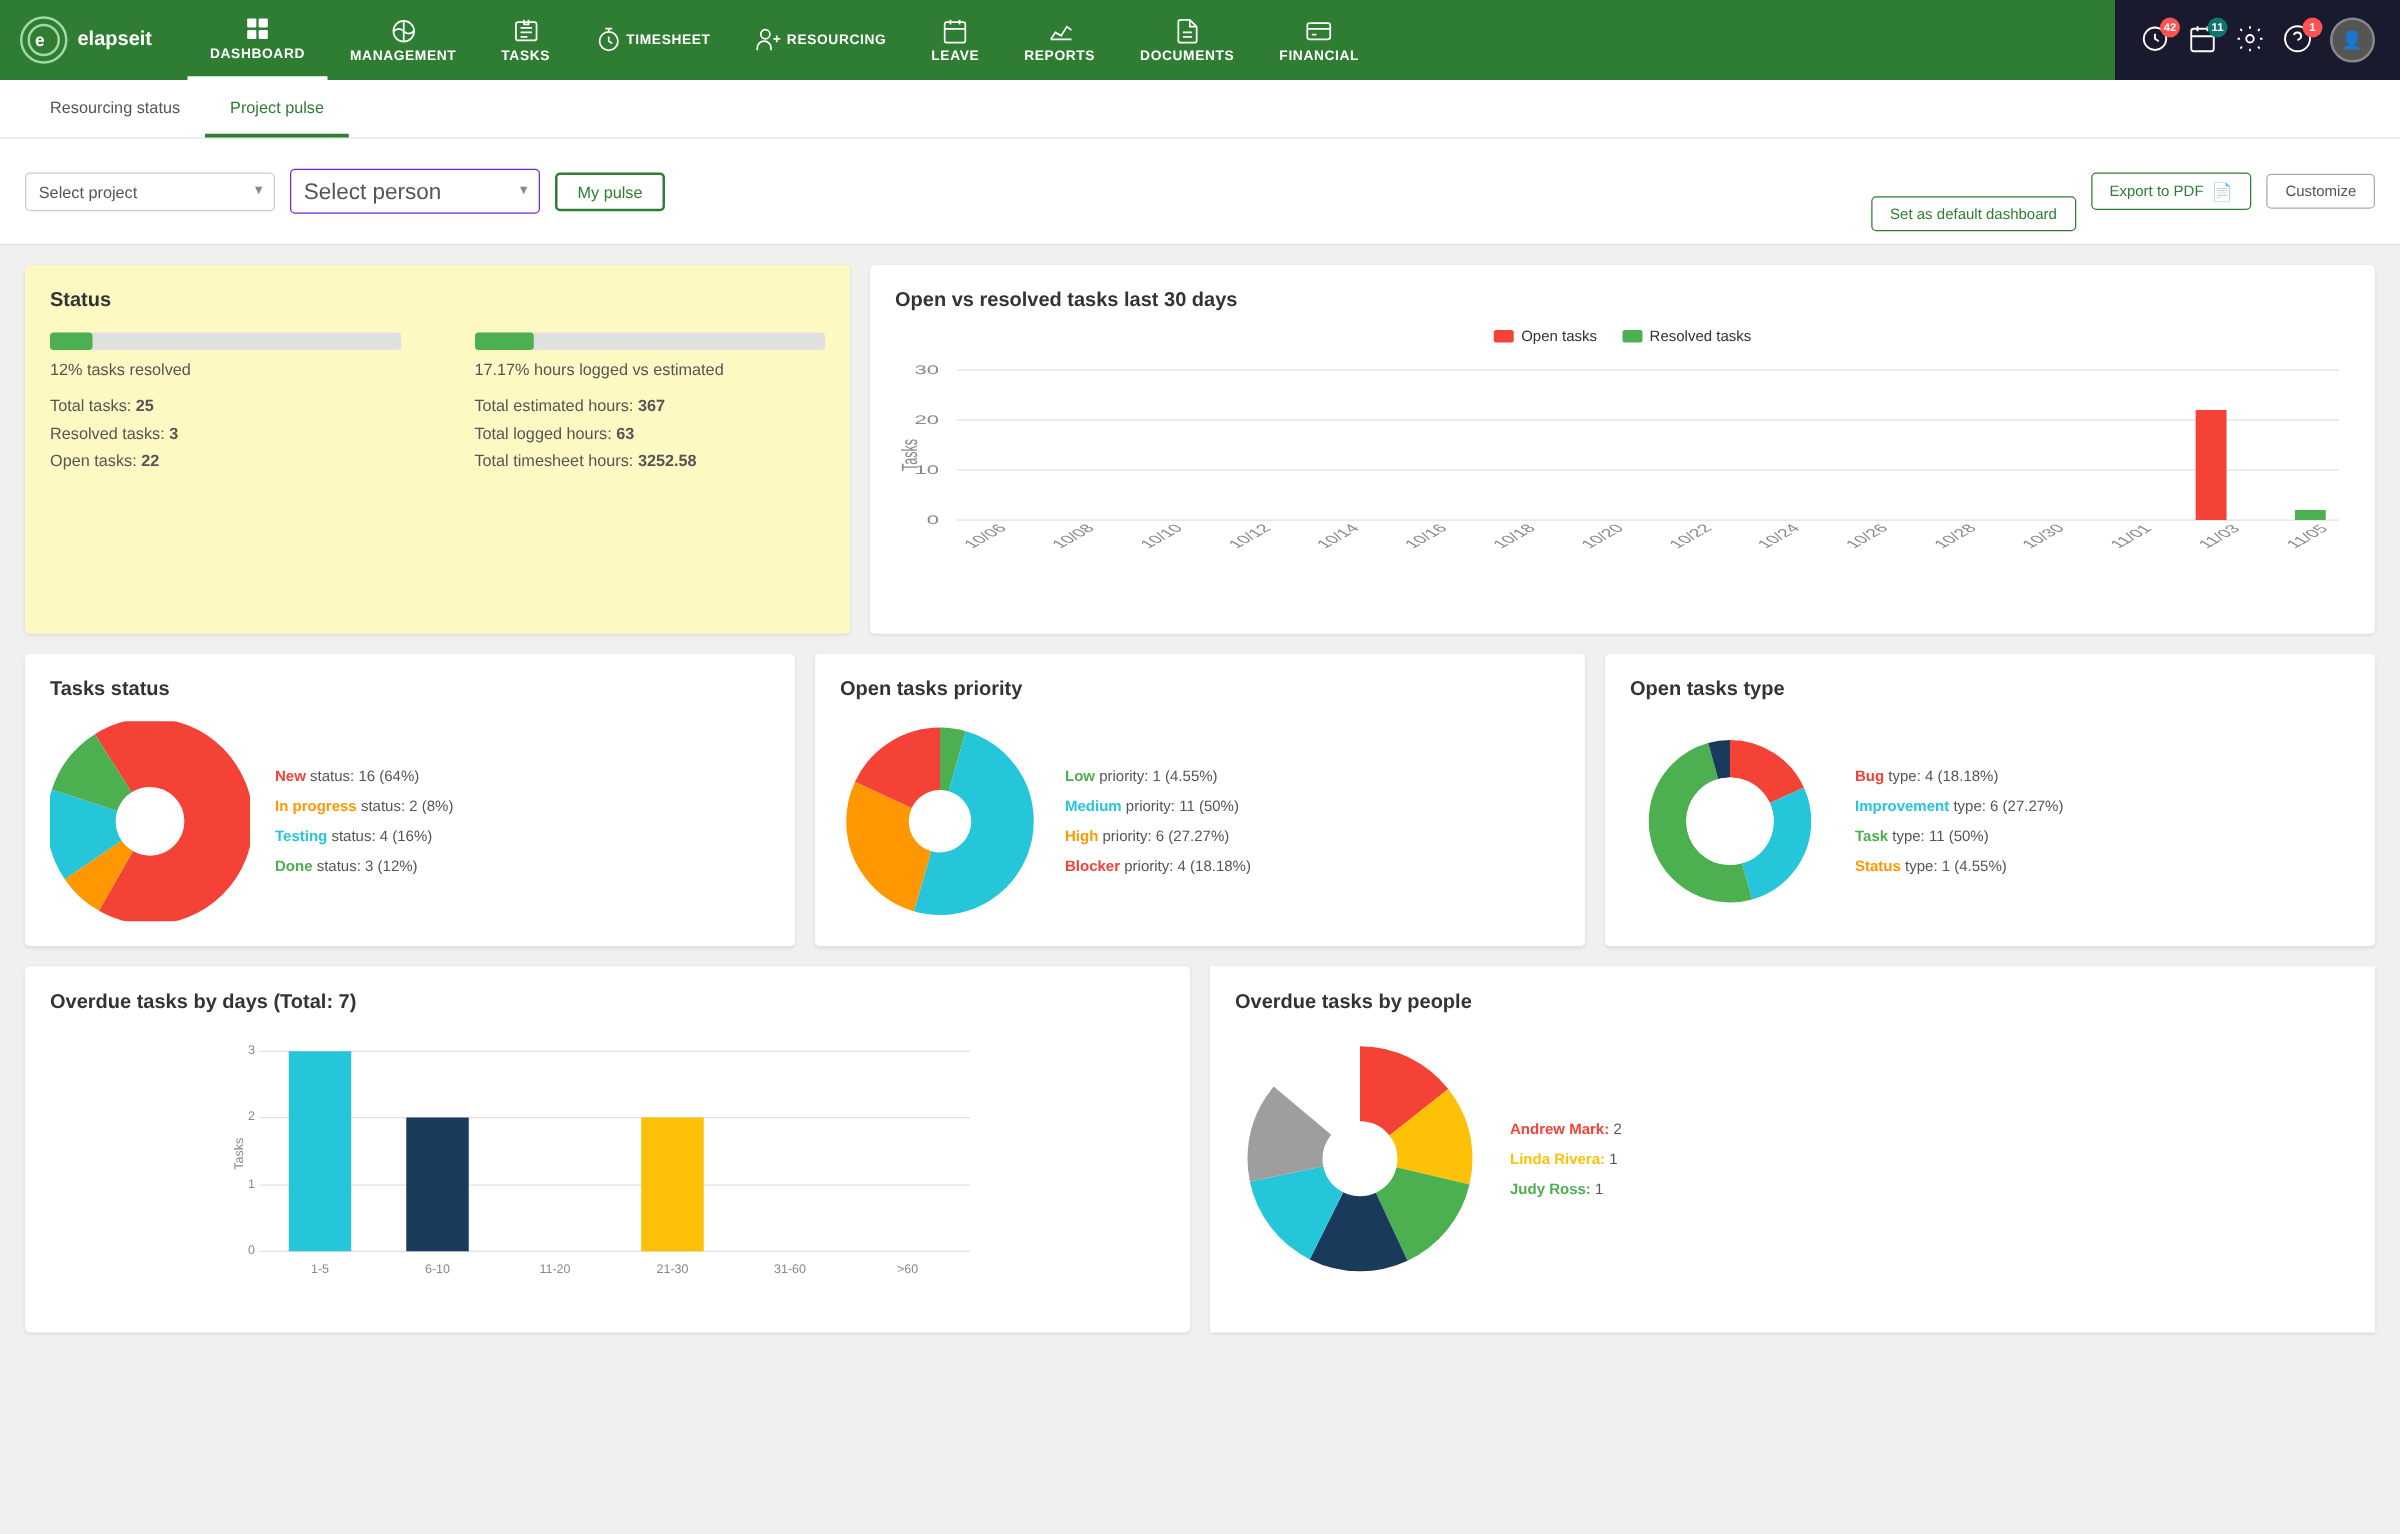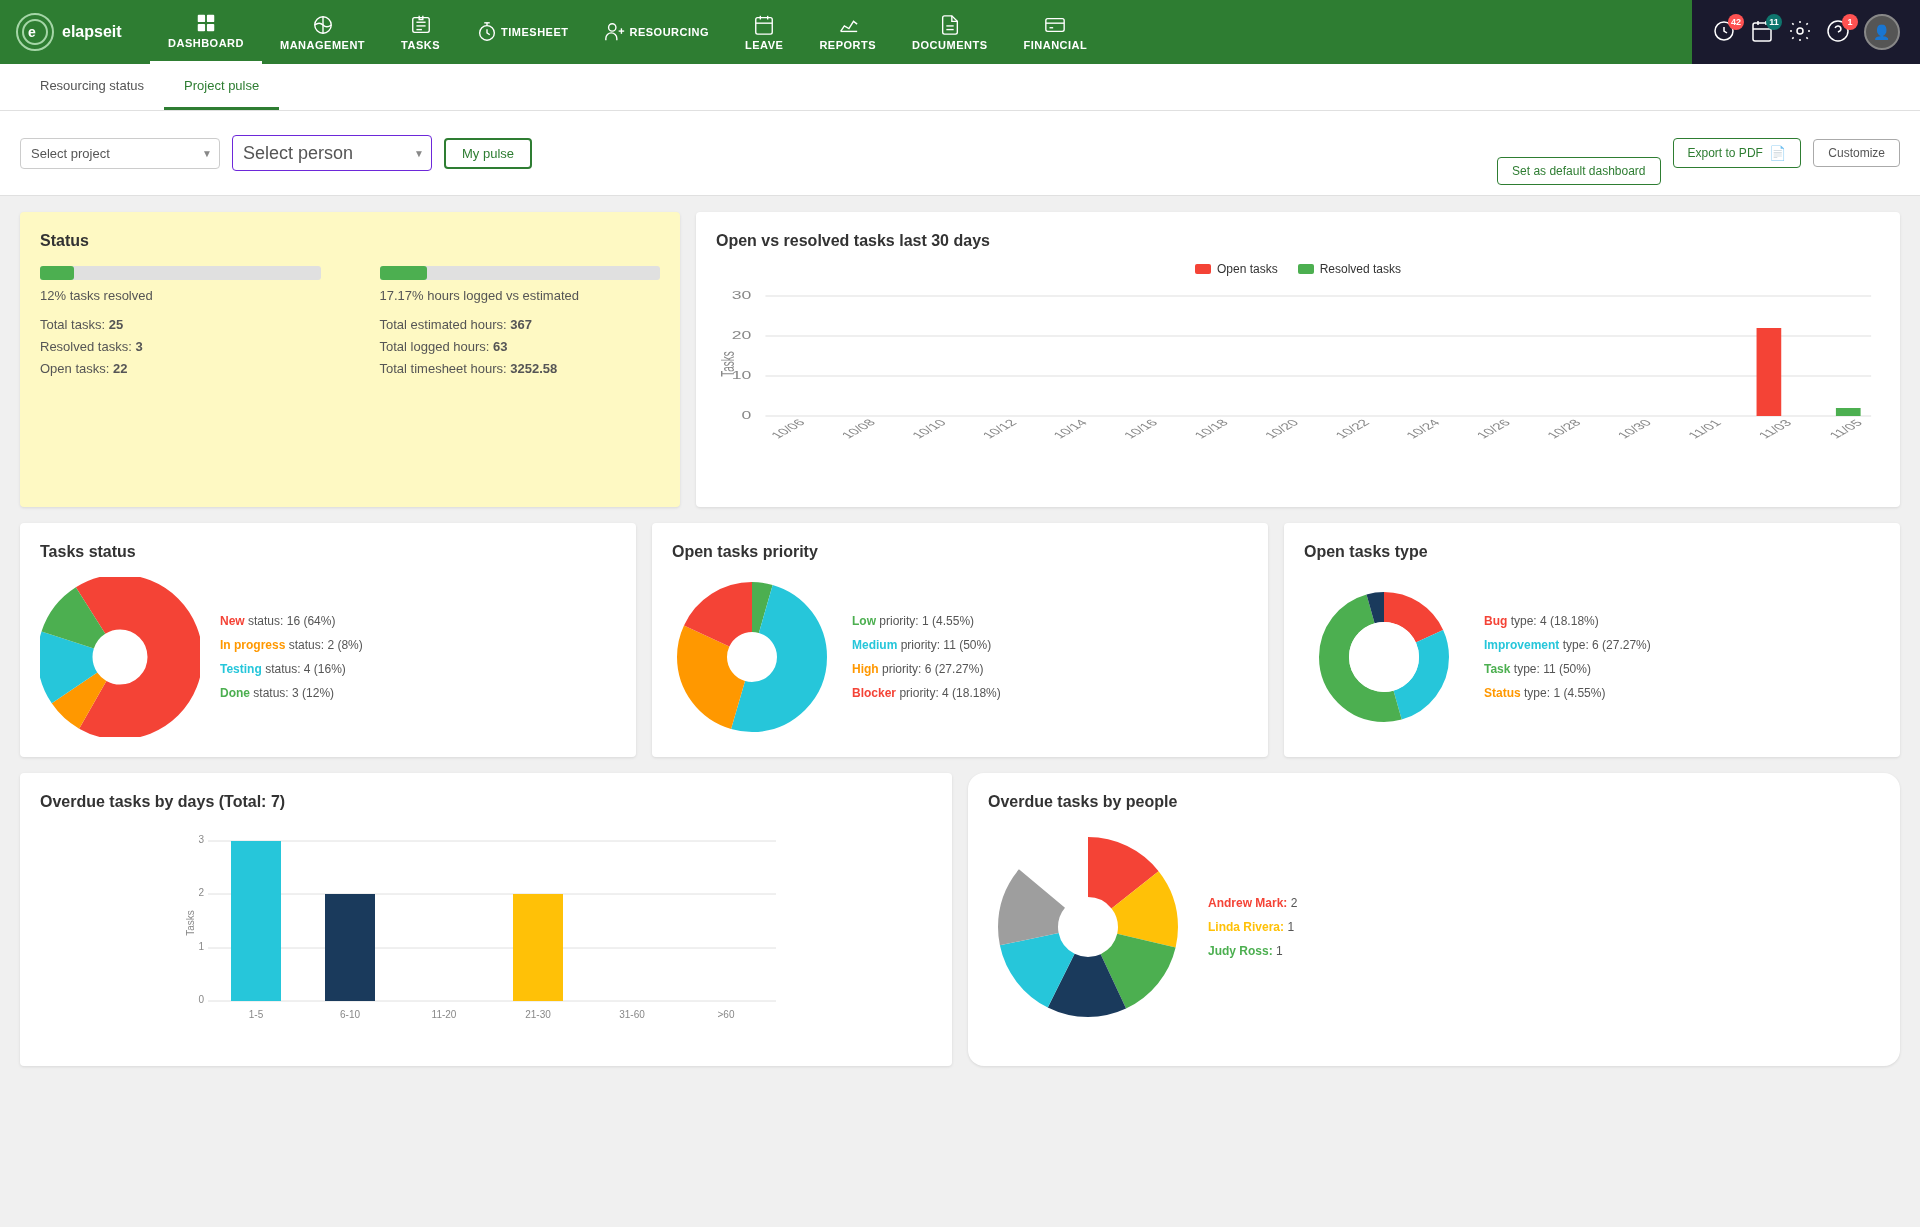--- a/index.html
+++ b/index.html
@@ -365,21 +365,21 @@
           <rect x="327" y="71" width="50" height="107" fill="#ffc107"></rect>
           <text x="352" y="195" font-size="10" fill="#888" text-anchor="middle">21-30</text>
 
           <text x="446" y="195" font-size="10" fill="#888" text-anchor="middle">31-60</text>
 
           <text x="540" y="195" font-size="10" fill="#888" text-anchor="middle">&gt;60</text>
         </svg>
       </div>
     </div>
 
-    <div style="background:white;border-radius:16px;padding:20px;box-shadow:0 1px 3px rgba(0,0,0,0.1);flex:1;">
+    <div style="background:white;border-radius:0;padding:20px;box-shadow:0 1px 3px rgba(0,0,0,0.1);flex:1;">
       <div style="font-size:16px;font-weight:600;color:#333;margin-bottom:16px;">Overdue tasks by people</div>
       <div style="display:flex;align-items:center;gap:20px;">
         <svg width="200" height="200" viewBox="0 0 200 200">
 
           <circle cx="100" cy="100" r="60" fill="none" stroke="#f44336" stroke-width="60" stroke-dasharray="54 323" stroke-dashoffset="0" transform="rotate(-90 100 100)"></circle>
 
           <circle cx="100" cy="100" r="60" fill="none" stroke="#ffc107" stroke-width="60" stroke-dasharray="54 323" stroke-dashoffset="-54" transform="rotate(-90 100 100)"></circle>
 
           <circle cx="100" cy="100" r="60" fill="none" stroke="#4caf50" stroke-width="60" stroke-dasharray="54 323" stroke-dashoffset="-108" transform="rotate(-90 100 100)"></circle>
 

